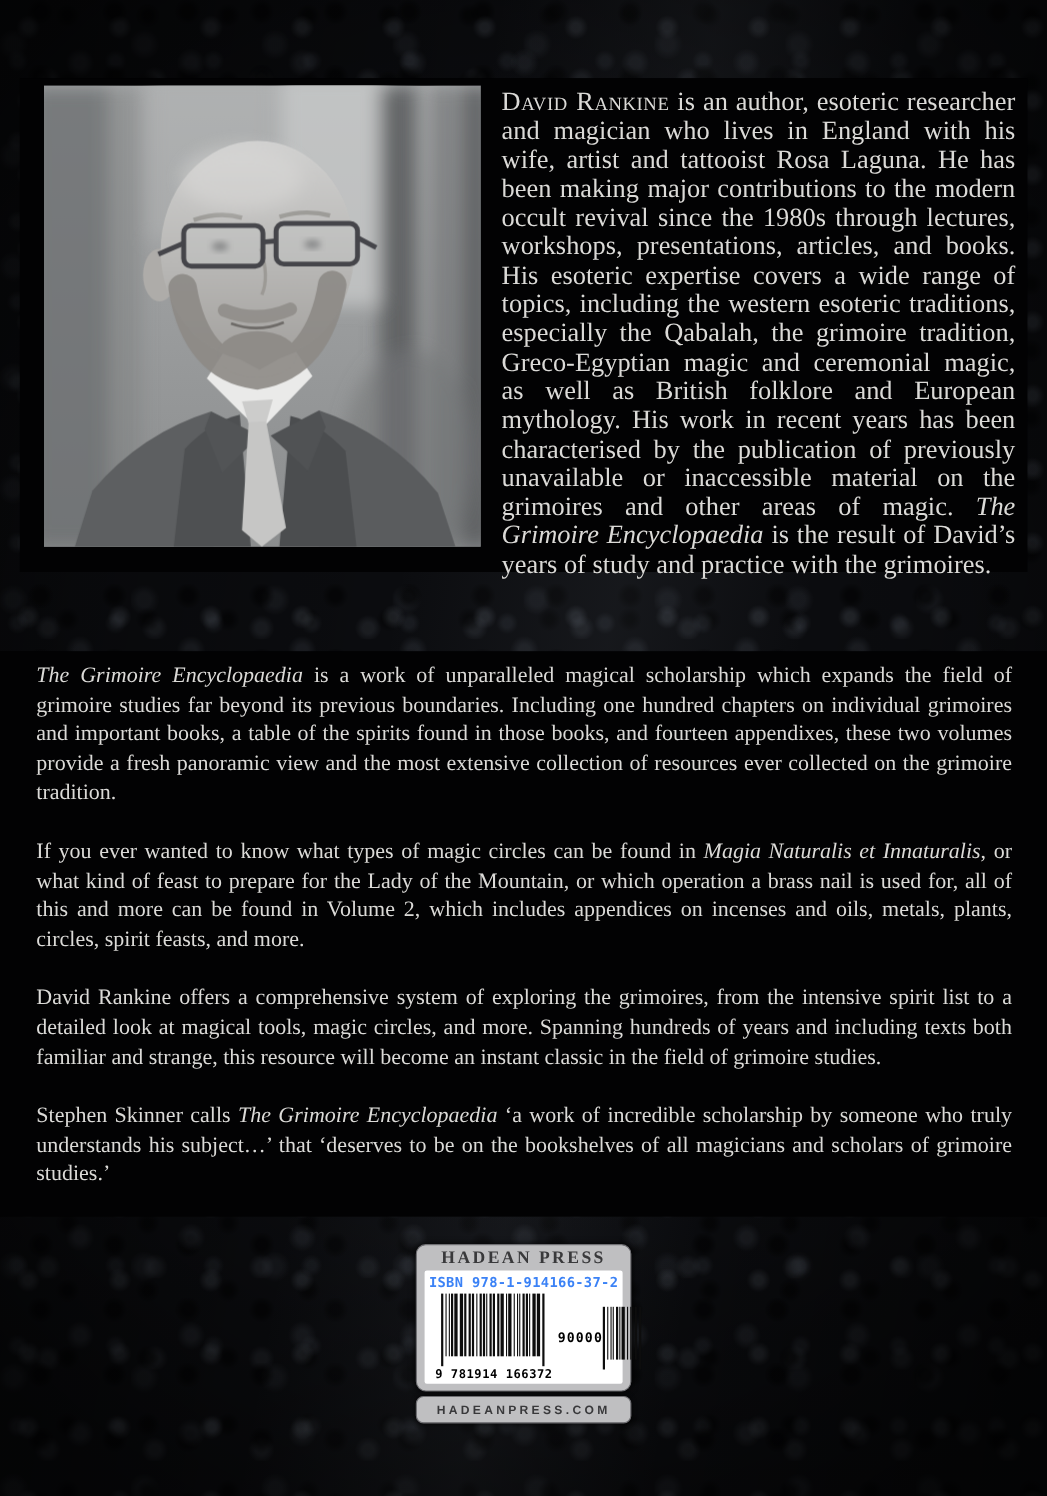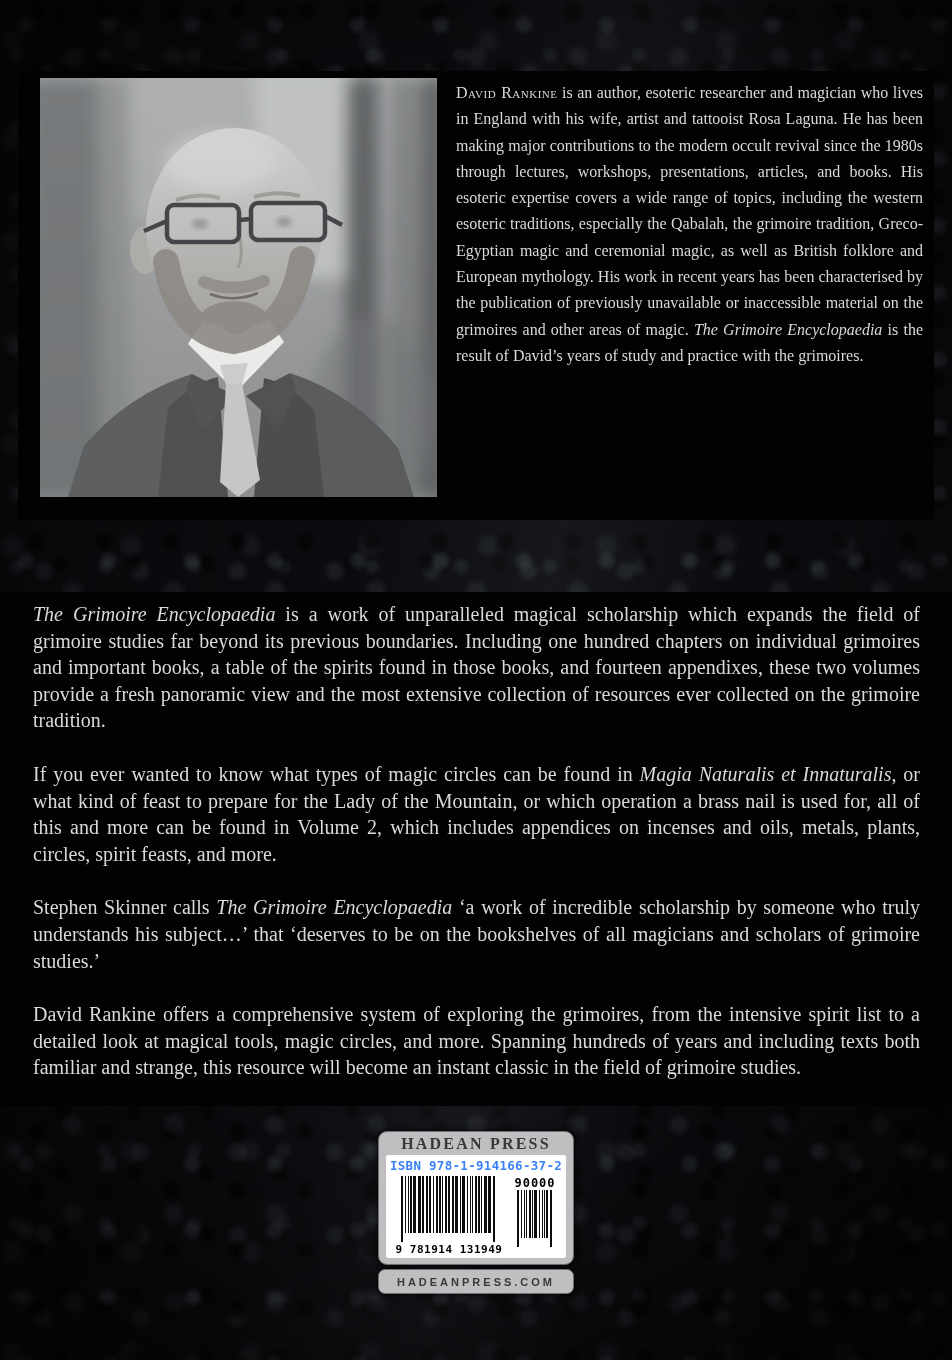--- a/index.html
+++ b/index.html
@@ -23,21 +23,21 @@
   }
   .cover::after{
     content:"";position:absolute;inset:0;z-index:2;pointer-events:none;
     background:radial-gradient(ellipse 75% 62% at 50% 46%, rgba(0,0,0,0) 55%, rgba(0,0,0,0.55) 100%);
   }
   .panel{position:absolute;background:#020203;z-index:3;}
   .author-panel{left:18px;top:71px;width:916px;height:449px;}
   .photo-frame{position:absolute;left:22px;top:7px;width:397px;height:419px;overflow:hidden;background:#9a9c9d;}
   .bio{
     position:absolute;left:438px;top:9px;width:467px;
-    color:#dbdad7;font-size:16px;line-height:26.3px;text-align:justify;margin:0;
+    color:#dbdad7;font-size:24px;line-height:26.3px;text-align:justify;margin:0;
   }
   .blurb-panel{left:0;top:592px;width:952px;height:514px;}
   .blurb-inner{padding:9px 32px 0 33px;}
   .blurb-inner p{margin:0 0 27px 0;color:#dbdad7;font-size:20px;line-height:26.6px;text-align:justify;}
   .seg-italic{font-style:italic;}
   .seg-smallcaps{font-variant:small-caps;letter-spacing:0.5px;}
   
   .label-wrap{position:absolute;left:378px;top:1131px;width:196px;z-index:3;}
   .label-main{
     background:#bfbfc1;border:1px solid #6f6f73;border-radius:9px;
@@ -56,21 +56,21 @@
     letter-spacing:0.3px;text-align:center;color:#3b82f6;white-space:nowrap;
   }
   .barcode-row{display:flex;padding:3px 3px 0 5px;}
   .barcode-main{width:116px;display:flex;flex-direction:column;align-items:center;}
   .bars{display:flex;align-items:flex-start;justify-content:center;}
   .bar{background:#0d0d0d;flex:none;}
   .barcode-digits{
     font-family:"DejaVu Sans Mono",monospace;font-weight:bold;font-size:11px;
     color:#000;margin-top:1px;white-space:nowrap;letter-spacing:0.5px;
   }
-  .barcode-addon{width:56px;display:flex;flex-direction:column;align-items:center;}
+  .barcode-addon{width:56px;display:flex;align-items:center;}
   .addon-code{
     font-family:"DejaVu Sans Mono",monospace;font-weight:bold;font-size:12px;
     color:#000;line-height:14px;letter-spacing:1px;
   }
   .label-footer{
     margin-top:4px;height:23px;background:#bfbfc1;border:1px solid #6f6f73;border-radius:7px;
     display:flex;align-items:center;justify-content:center;
     font-family:"Liberation Sans",sans-serif;font-weight:bold;font-size:11px;
     letter-spacing:3px;color:#39393b;box-shadow:0 0 5px rgba(0,0,0,0.8);
   }
@@ -156,22 +156,22 @@
         <ellipse cx="180" cy="84" rx="56" ry="30" fill="#dedddb" opacity="0.45" filter="url(#b8)"></ellipse>
       </svg>
     </div>
     <p class="bio"><span class="seg-smallcaps">David Rankine</span><span> is an author, esoteric researcher and magician who lives in England with his wife, artist and tattooist Rosa Laguna. He has been making major contributions to the modern occult revival since the 1980s through lectures, workshops, presentations, articles, and books. His esoteric expertise covers a wide range of topics, including the western esoteric traditions, especially the Qabalah, the grimoire tradition, Greco-Egyptian magic and ceremonial magic, as well as British folklore and European mythology. His work in recent years has been characterised by the publication of previously unavailable or inaccessible material on the grimoires and other areas of magic. </span><span class="seg-italic">The Grimoire Encyclopaedia</span><span> is the result of David’s years of study and practice with the grimoires.</span></p>
   </div>
 
   <div class="panel blurb-panel">
     <div class="blurb-inner">
       <p><span class="seg-italic">The Grimoire Encyclopaedia</span><span> is a work of unparalleled magical scholarship which expands the field of grimoire studies far beyond its previous boundaries. Including one hundred chapters on individual grimoires and important books, a table of the spirits found in those books, and fourteen appendixes, these two volumes provide a fresh panoramic view and the most extensive collection of resources ever collected on the grimoire tradition.</span></p>
       <p><span>If you ever wanted to know what types of magic circles can be found in </span><span class="seg-italic">Magia Naturalis et Innaturalis</span><span>, or what kind of feast to prepare for the Lady of the Mountain, or which operation a brass nail is used for, all of this and more can be found in Volume 2, which includes appendices on incenses and oils, metals, plants, circles, spirit feasts, and more.</span></p>
+      <p><span>David Rankine offers a comprehensive system of exploring the grimoires, from the intensive spirit list to a detailed look at magical tools, magic circles, and more. Spanning hundreds of years and including texts both familiar and strange, this resource will become an instant classic in the field of grimoire studies.</span></p>
       <p><span>Stephen Skinner calls </span><span class="seg-italic">The Grimoire Encyclopaedia</span><span> ‘a work of incredible scholarship by someone who truly understands his subject…’ that ‘deserves to be on the bookshelves of all magicians and scholars of grimoire studies.’</span></p>
-      <p><span>David Rankine offers a comprehensive system of exploring the grimoires, from the intensive spirit list to a detailed look at magical tools, magic circles, and more. Spanning hundreds of years and including texts both familiar and strange, this resource will become an instant classic in the field of grimoire studies.</span></p>
     </div>
   </div>
 
   <div class="label-wrap">
     <div class="label-main">
       <div class="label-header">HADEAN PRESS</div>
       <div class="label-white">
         <div class="isbn-line">ISBN 978-1-914166-37-2</div>
         <div class="barcode-row">
           <div class="barcode-main">
@@ -198,21 +198,21 @@
                 <div class="bar" style="width: 1px; height: 57px; margin-right: 2px;"></div>
                 <div class="bar" style="width: 1px; height: 57px; margin-right: 1px;"></div>
                 <div class="bar" style="width: 1px; height: 57px; margin-right: 2px;"></div>
                 <div class="bar" style="width: 2px; height: 57px; margin-right: 1px;"></div>
                 <div class="bar" style="width: 2px; height: 57px; margin-right: 1px;"></div>
                 <div class="bar" style="width: 1px; height: 57px; margin-right: 2px;"></div>
                 <div class="bar" style="width: 3px; height: 57px; margin-right: 1px;"></div>
                 <div class="bar" style="width: 3px; height: 57px; margin-right: 2px;"></div>
                 <div class="bar" style="width: 2px; height: 66px; margin-right: 2px;"></div>
               </div>
-            <div class="barcode-digits">9 781914 131949</div>
+            <div class="barcode-digits">9 781914 166372</div>
           </div>
           <div class="barcode-addon">
             <div class="addon-code">90000</div>
             <div class="bars" id="bars-addon">
                 <div class="bar" style="width: 2px; height: 57px; margin-right: 2px;"></div>
                 <div class="bar" style="width: 1px; height: 48px; margin-right: 2px;"></div>
                 <div class="bar" style="width: 1px; height: 48px; margin-right: 1px;"></div>
                 <div class="bar" style="width: 1px; height: 48px; margin-right: 2px;"></div>
                 <div class="bar" style="width: 2px; height: 48px; margin-right: 1px;"></div>
                 <div class="bar" style="width: 1px; height: 48px; margin-right: 1px;"></div>

